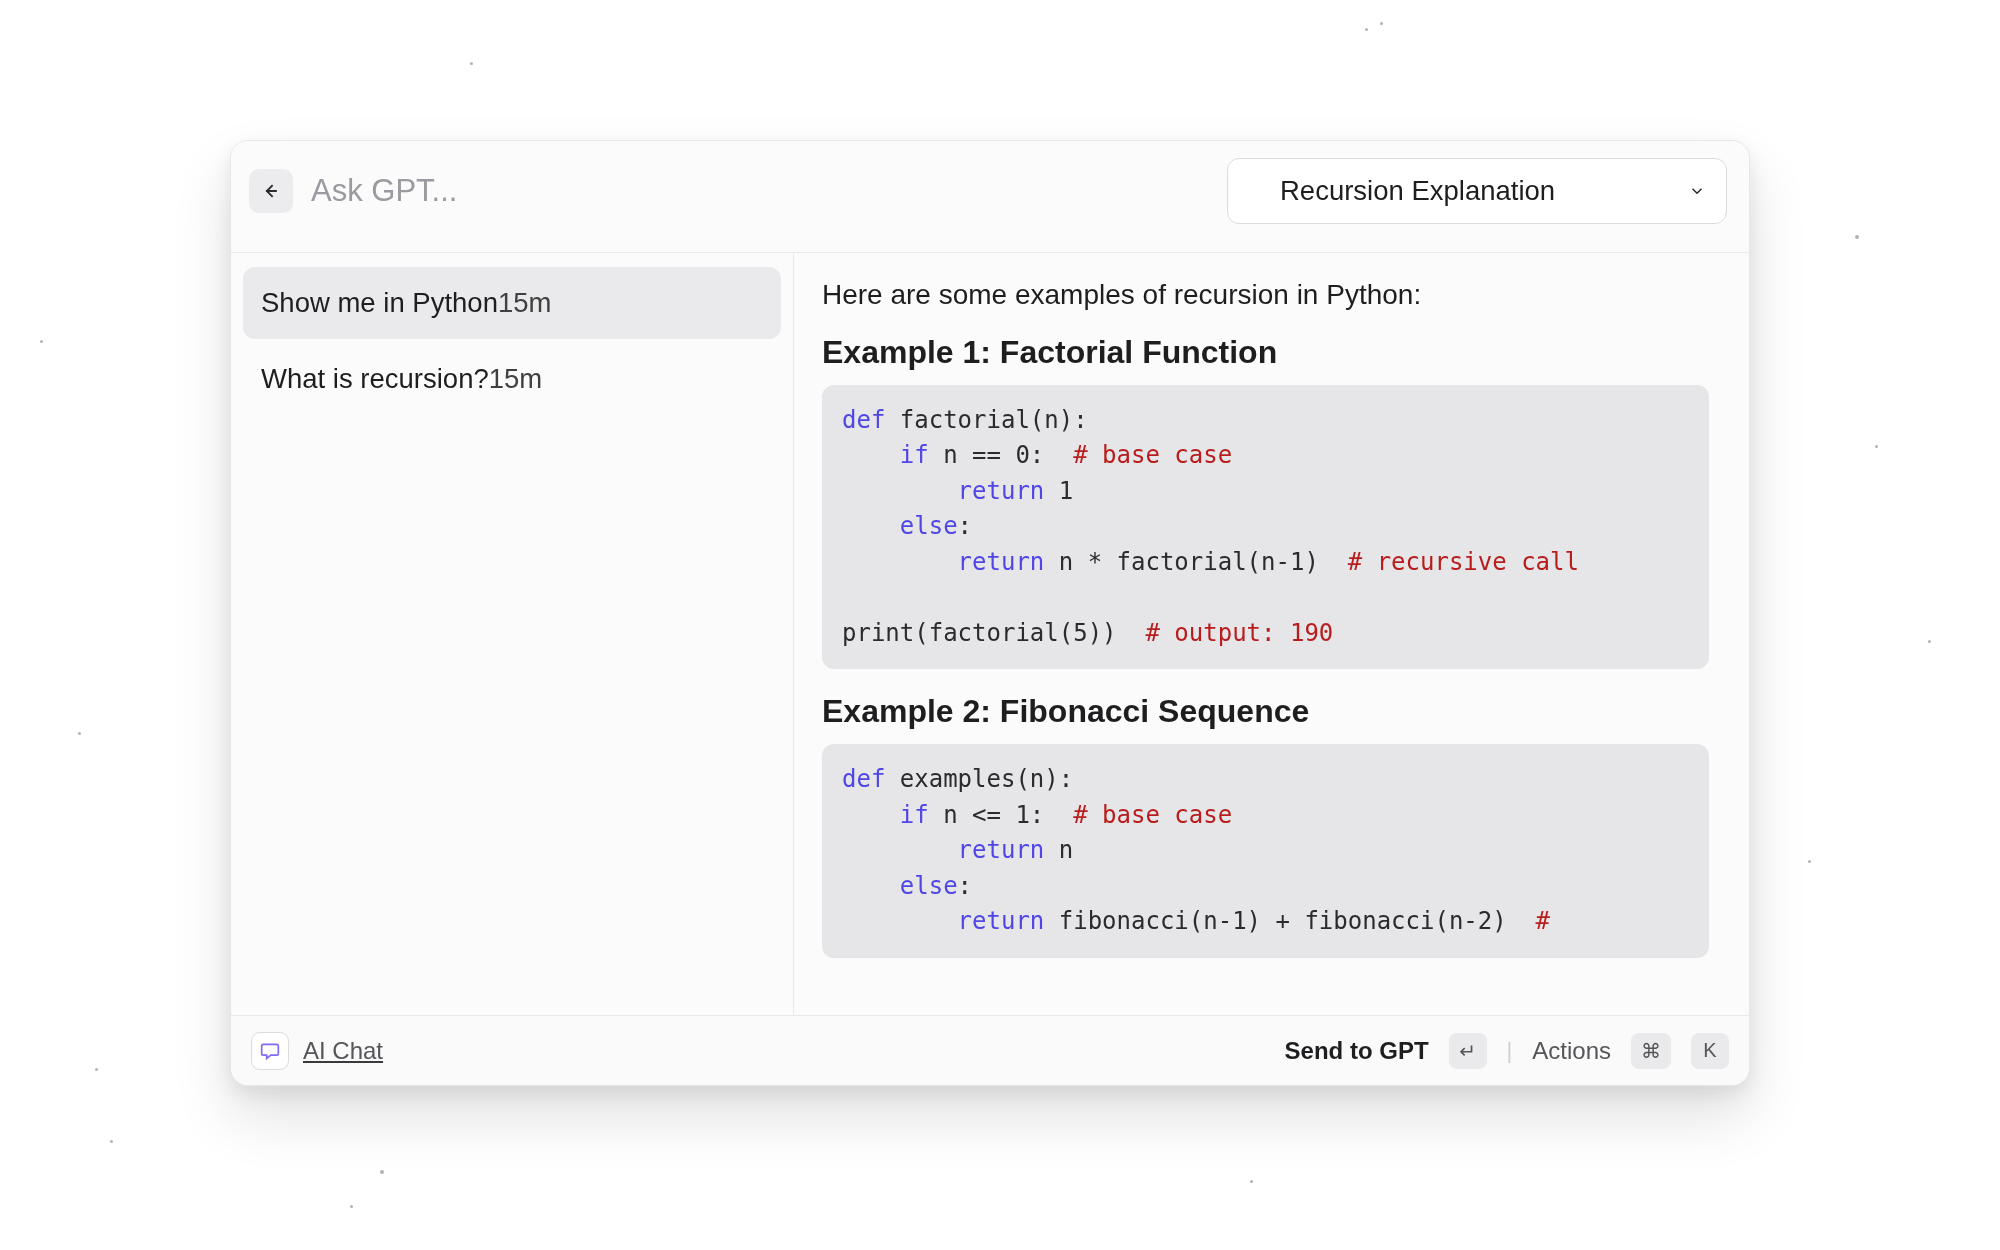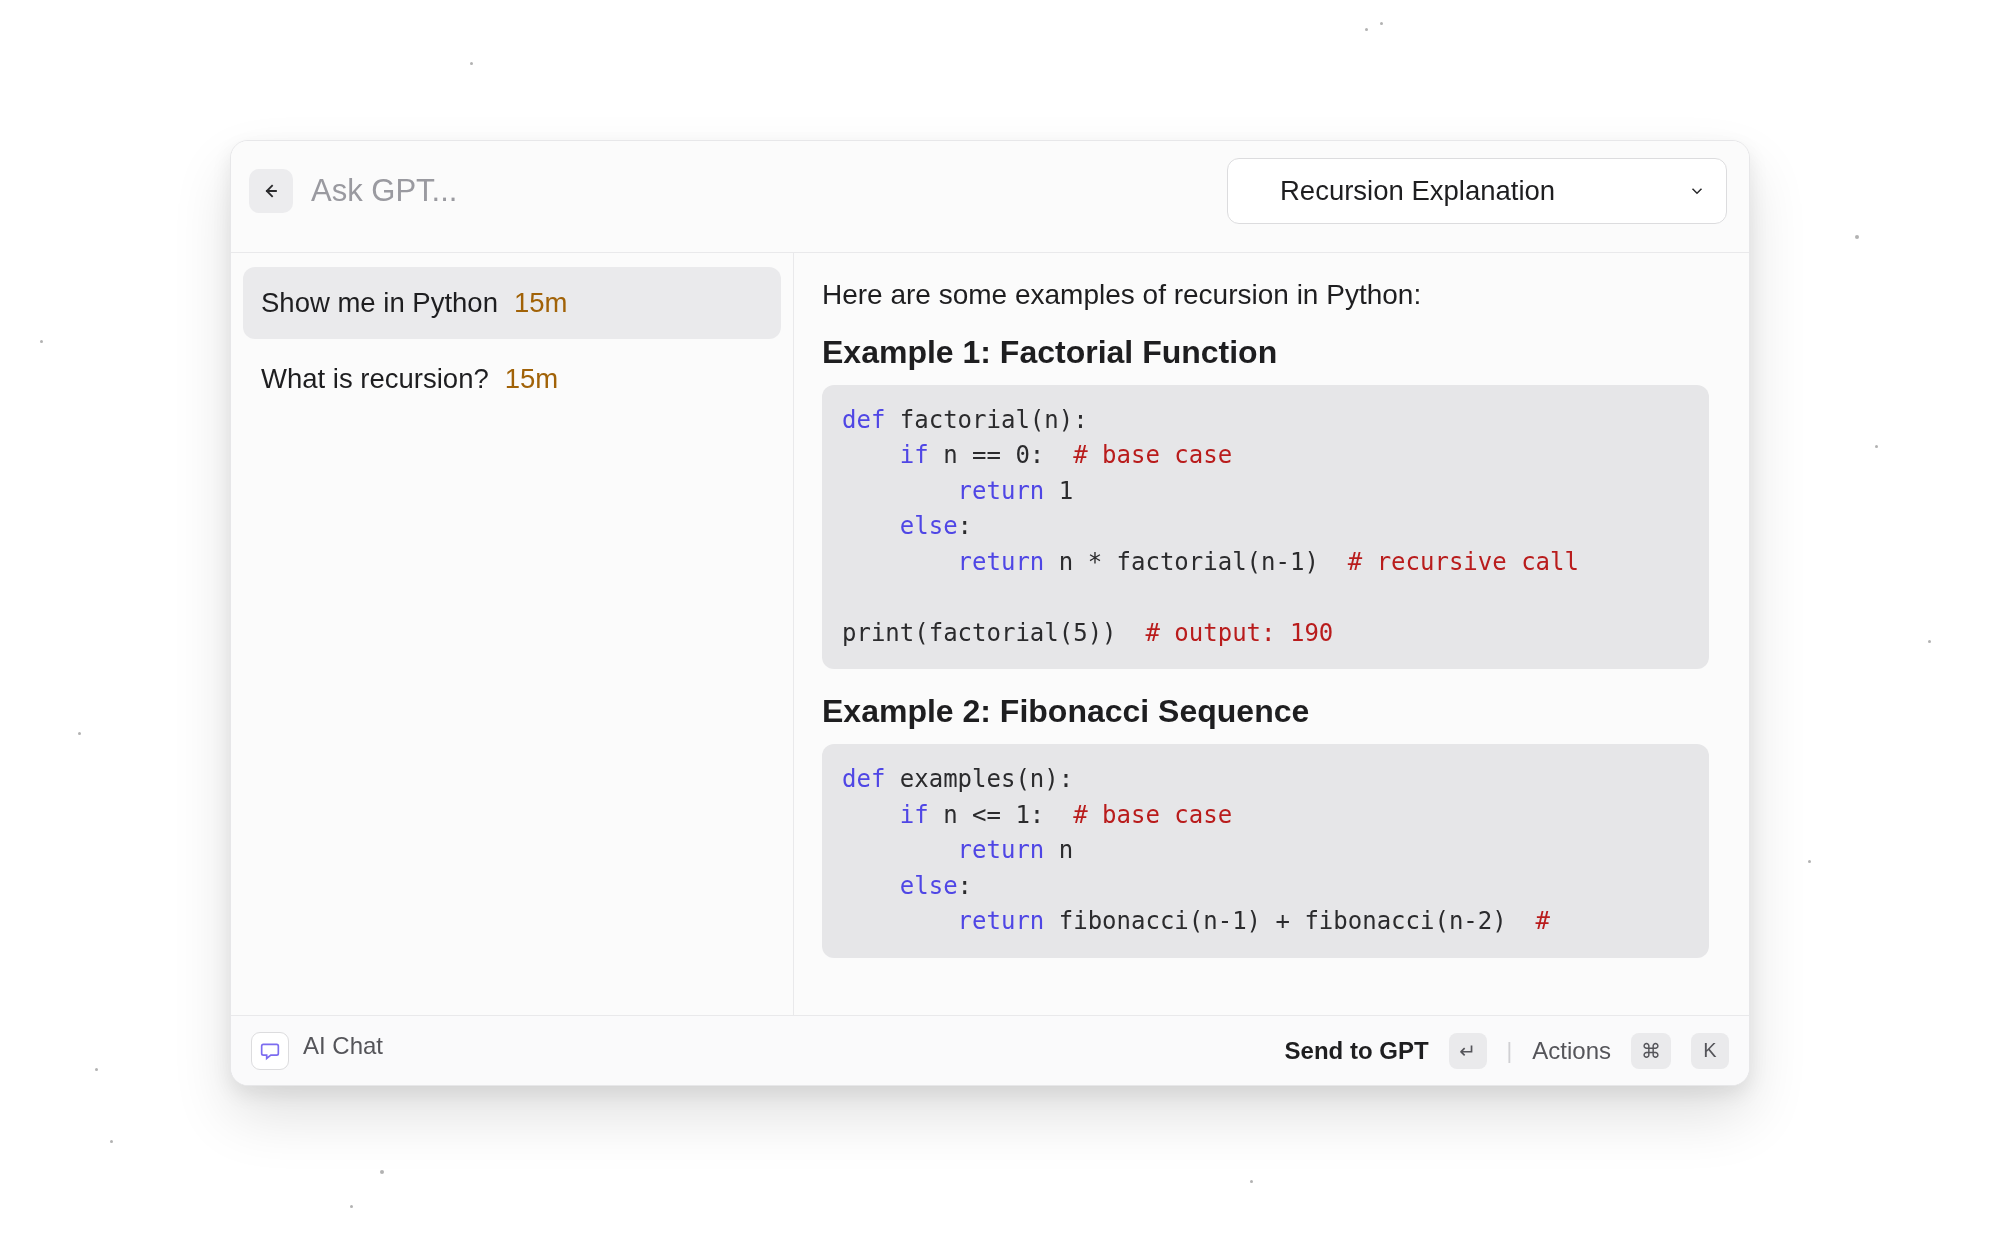--- a/index.html
+++ b/index.html
@@ -79,30 +79,30 @@
   .body { flex: 1; display: flex; min-height: 0; }
   .sidebar {
     width: 563px;
     border-right: 1px solid #e9e9eb;
     padding: 14px 12px;
     background: #fbfbfb;
   }
   .side-item {
     display: flex;
     align-items: baseline;
-    gap: 16px;
+    gap: 0;
     padding: 20px 18px;
     border-radius: 12px;
     font-size: 27.5px;
     color: #1e1e20;
     cursor: pointer;
     margin-bottom: 4px;
   }
   .side-item.active { background: #eaeaec; }
-  .side-time { color: #a16207; font-weight: 400; }
+  .side-time { color: #404040; font-weight: 400; }
 
   .content {
     flex: 1;
     padding: 22px 40px 0 28px;
     overflow: hidden;
     color: #1e1e20;
     background: #fbfbfb;
   }
   .intro { font-size: 28px; line-height: 1.45; margin-bottom: 18px; }
   .ex-head { font-size: 32px; font-weight: 700; margin: 14px 0 14px; }
@@ -126,21 +126,21 @@
     height: 70px;
     border-top: 1px solid #e9e9eb;
     display: flex;
     align-items: center;
     padding: 0 20px;
     gap: 16px;
     font-size: 24px;
     color: #3a3a3d;
     background: #fafafb;
   }
-  .footer .left { display: flex; align-items: flex-start; gap: 14px; }
+  .footer .left { display: flex; align-items: center; gap: 14px; text-decoration: underline; }
   .footer .right { margin-left: auto; display: flex; align-items: center; gap: 20px; justify-content: center; }
   .app-ico {
     width: 38px; height: 38px;
     border: 1px solid #dcdcde;
     border-radius: 9px;
     display: flex; align-items: center; justify-content: center;
     background: #ffffff;
   }
   .app-ico svg { width: 20px; height: 20px; stroke: #7c6cf0; stroke-width: 2; fill: none; }
   .foot-label { color: #55555a; }

